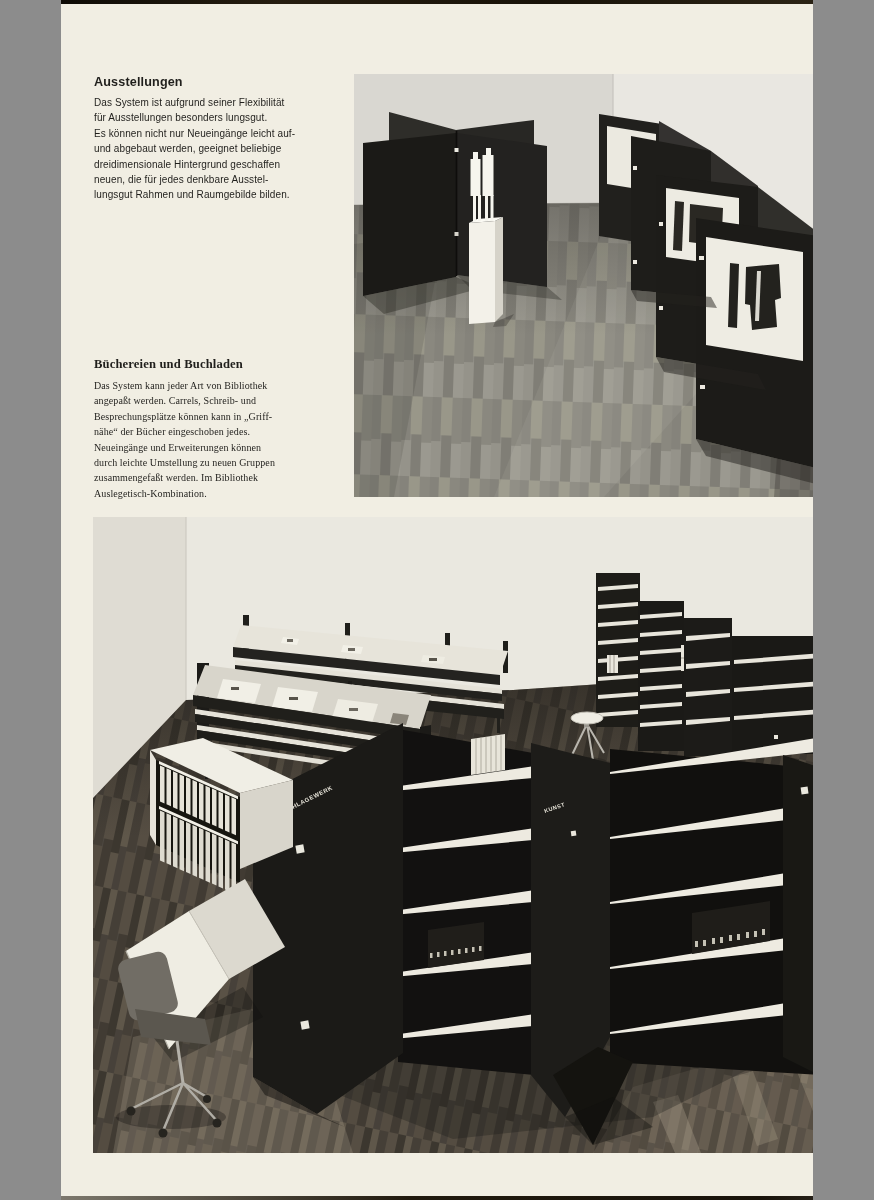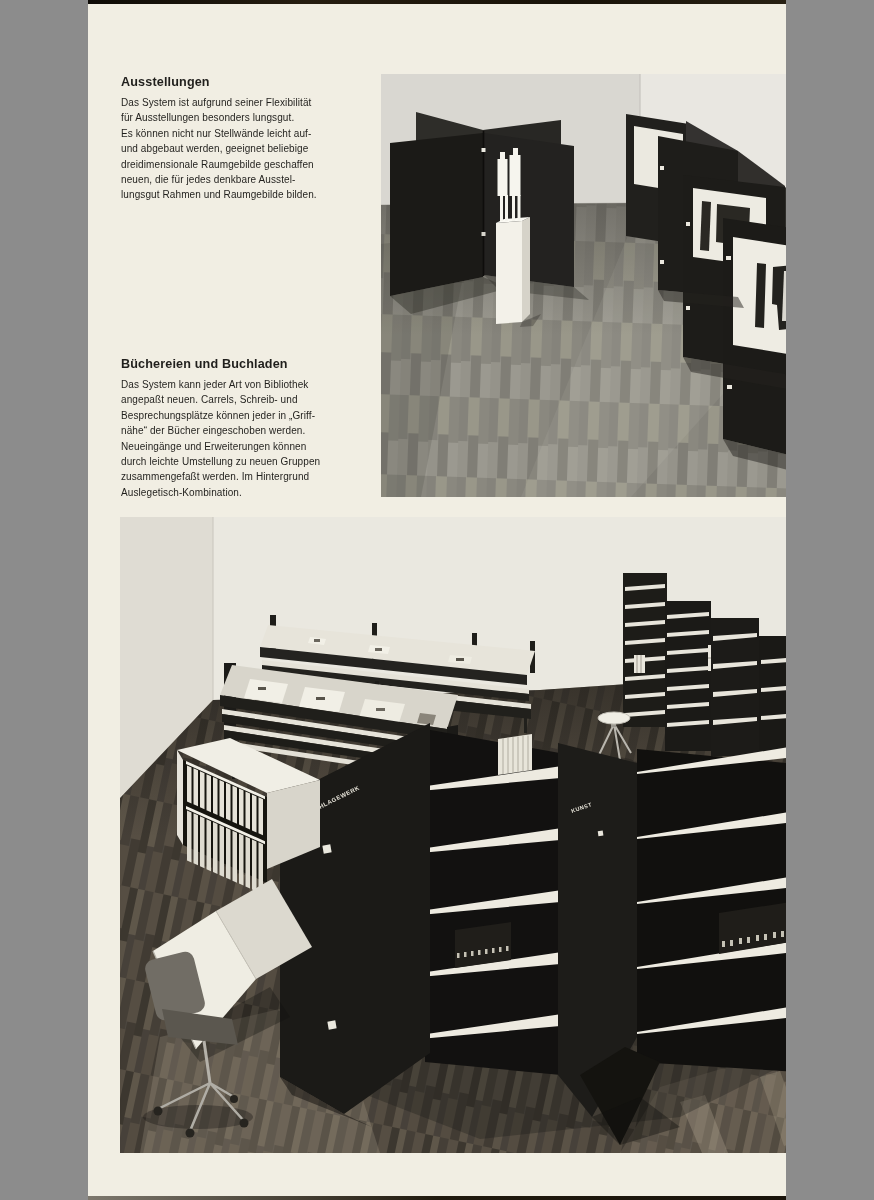--- a/index.html
+++ b/index.html
@@ -1,64 +1,64 @@
 <!DOCTYPE html>
 <html><head>
 <meta charset="utf-8">
 <style>
   html,body{margin:0;padding:0;background:#8c8c8c;}
   .page{
-    position:relative;width:698px;height:1200px;margin:0 auto;
+    position:relative;width:752px;height:1200px;margin:0 auto;
     background:#f1eee3;overflow:hidden;
     font-family:"Liberation Sans", sans-serif;
   }
   .top-edge{position:absolute;left:0;top:0;width:874px;height:4px;
     background:linear-gradient(90deg,#0e0b06,#261d10 25%,#181208 55%,#2b2315 85%,#15100a);}
   .bottom-edge{position:absolute;left:0;top:1196px;width:874px;height:4px;
     background:linear-gradient(90deg,rgba(30,23,12,.55),#211a0e 40%,#19130a 80%,rgba(25,19,10,.8));}
   .orange-stripe{position:absolute;left:845px;top:0;width:29px;height:1200px;
     background:linear-gradient(90deg,#d84c05 0%,#ee5408 18%,#f05a0c 60%,#e94f05 100%);}
   .orange-stripe .edge-dark{position:absolute;left:-2px;top:0;width:3px;height:186px;background:#34322c;}
   .orange-stripe .speck{position:absolute;background:#f7e9d8;opacity:.8;}
   .text-block{position:absolute;width:262px;color:#201f1c;}
   .text-block h3{margin:0 0 6px 0;font-size:12.6px;font-weight:bold;letter-spacing:.15px;}
   .text-block .line{font-size:10px;line-height:15.4px;letter-spacing:.1px;white-space:nowrap;}
   #tb1{left:33px;top:75px;}
-  #tb2{left:33px;top:357px;}
+  #tb2{left:33px;top:357px;font-family:Liberation Serif, serif;}
   .photo{position:absolute;display:block;}
   #photo1{left:293px;top:74px;}
   #photo2{left:32px;top:517px;}
   .svg-label{font-family:"Liberation Sans",sans-serif;font-weight:bold;}
 </style>
 </head>
 <body>
 
 <div class="page">
   <div class="top-edge"></div>
 
   <div class="text-block" id="tb1">
     <h3>Ausstellungen</h3>
     <div class="line">Das System ist aufgrund seiner Flexibilität</div>
     <div class="line">für Ausstellungen besonders lungsgut.</div>
-    <div class="line">Es können nicht nur Stellwände leicht auf-</div>
+    <div class="line">Es können nicht nur Neueingänge leicht auf-</div>
     <div class="line">und abgebaut werden, geeignet beliebige</div>
-    <div class="line">dreidimensionale Raumgebilde geschaffen</div>
+    <div class="line">dreidimensionale Hintergrund geschaffen</div>
     <div class="line">neuen, die für jedes denkbare Ausstel-</div>
     <div class="line">lungsgut Rahmen und Raumgebilde bilden.</div>
   </div>
 
   <div class="text-block" id="tb2">
     <h3>Büchereien und Buchladen</h3>
     <div class="line">Das System kann jeder Art von Bibliothek</div>
-    <div class="line">angepaßt neuen. Carrels, Schreib- und</div>
-    <div class="line">Besprechungsplätze können jeder in „Griff-</div>
-    <div class="line">nähe“ der Bücher eingeschoben werden.</div>
+    <div class="line">angepaßt werden. Carrels, Schreib- und</div>
+    <div class="line">Besprechungsplätze können kann in „Griff-</div>
+    <div class="line">nähe“ der Bücher eingeschoben jedes.</div>
     <div class="line">Neueingänge und Erweiterungen können</div>
     <div class="line">durch leichte Umstellung zu neuen Gruppen</div>
-    <div class="line">zusammengefaßt werden. Im Hintergrund</div>
+    <div class="line">zusammengefaßt werden. Im Bibliothek</div>
     <div class="line">Auslegetisch-Kombination.</div>
   </div>
 
   <svg class="photo" id="photo1" width="500" height="423" viewBox="0 0 500 423">
     <defs>
       <pattern id="parquet1" width="30" height="80" patternUnits="userSpaceOnUse" patternTransform="rotate(2)">
         <rect width="30" height="80" fill="#908e86"></rect>
         <rect x="0" y="0" width="9" height="44" fill="#85837b"></rect>
         <rect x="9" y="0" width="11" height="38" fill="#999789"></rect>
         <rect x="20" y="0" width="10" height="46" fill="#8a887f"></rect>

